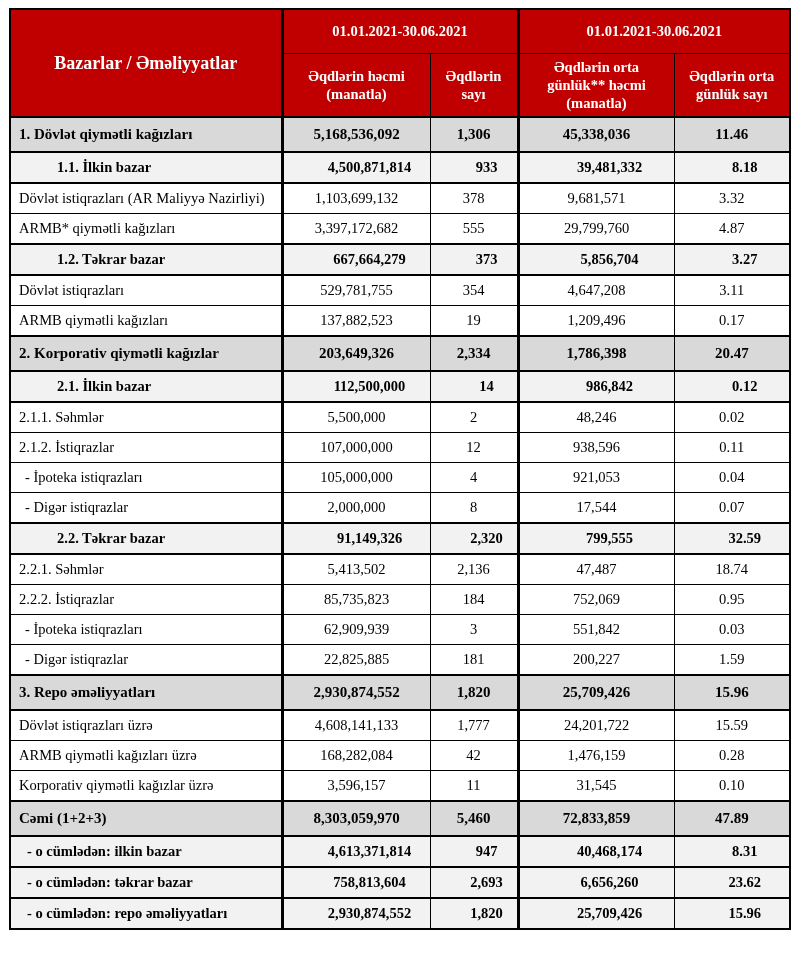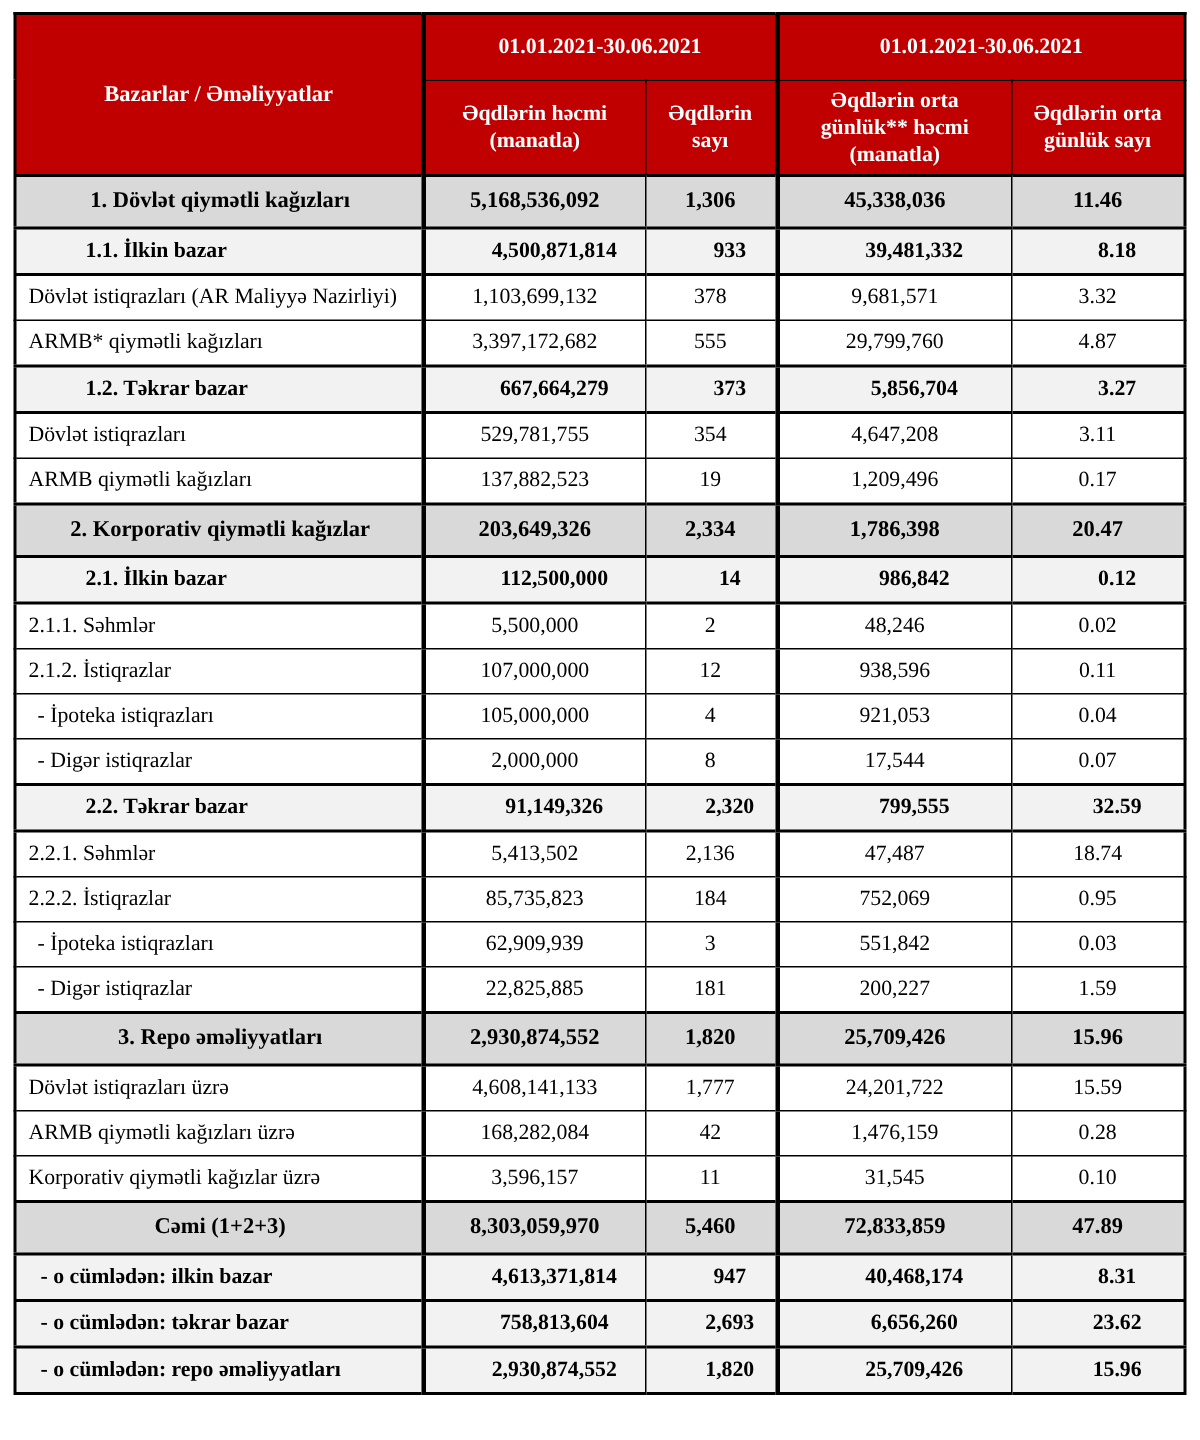--- a/index.html
+++ b/index.html
@@ -35,21 +35,21 @@
     font-weight: bold;
     text-align: center;
     vertical-align: middle;
     border: 1px solid #000;
     font-size: 14.5px;
     line-height: 1.25;
     padding: 4px 4px;
   }
   thead tr.period-row th { height: 44px; }
   thead tr.subhead-row th { height: 48px; }
-  th.corner { font-size: 15px; }
+  th.corner { font-size: 18px; }
   
   .sep-right { border-right: 3px solid #000 !important; }
   thead tr.subhead-row th { border-bottom: 2px solid #000; }
   
   tbody td {
     border: 1px solid #000;
     font-size: 14.5px;
     padding: 5px 6px;
     vertical-align: middle;
   }
@@ -58,21 +58,20 @@
   
   tr.row-section td,
   tr.row-total td {
     background: #D9D9D9;
     font-weight: bold;
     font-size: 15px;
     border-top: 2px solid #000;
     border-bottom: 2px solid #000;
     padding-top: 8px;
     padding-bottom: 8px;
-    text-align: center;
   }
   tr.row-subsection td,
   tr.row-total-sub td {
     background: #F2F2F2;
     font-weight: bold;
     border-top: 2px solid #000;
     border-bottom: 2px solid #000;
     padding-top: 6px;
     padding-bottom: 6px;
     padding-left: 32px;

